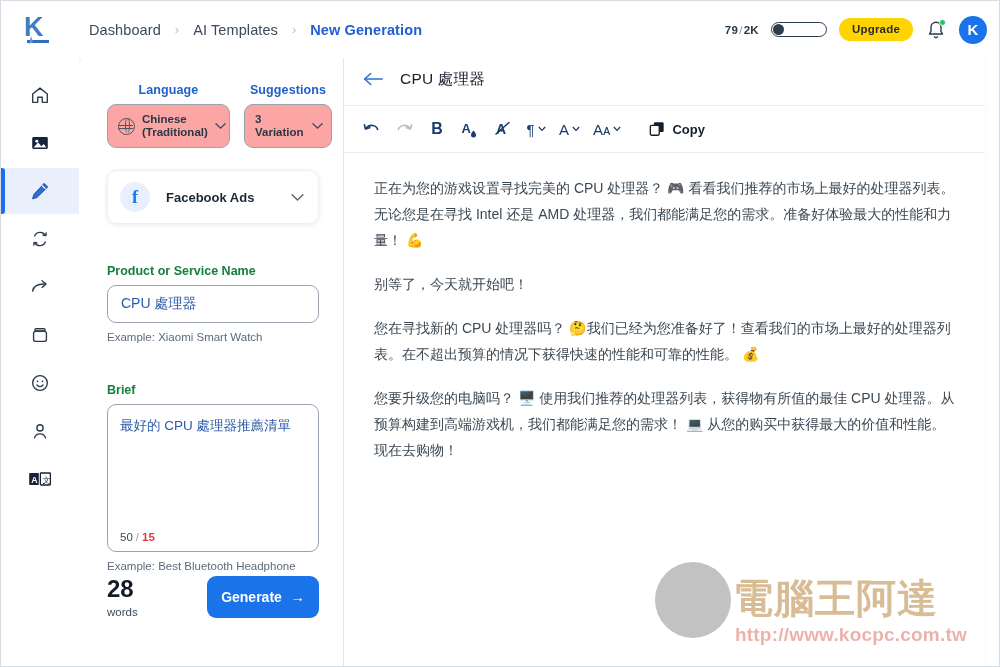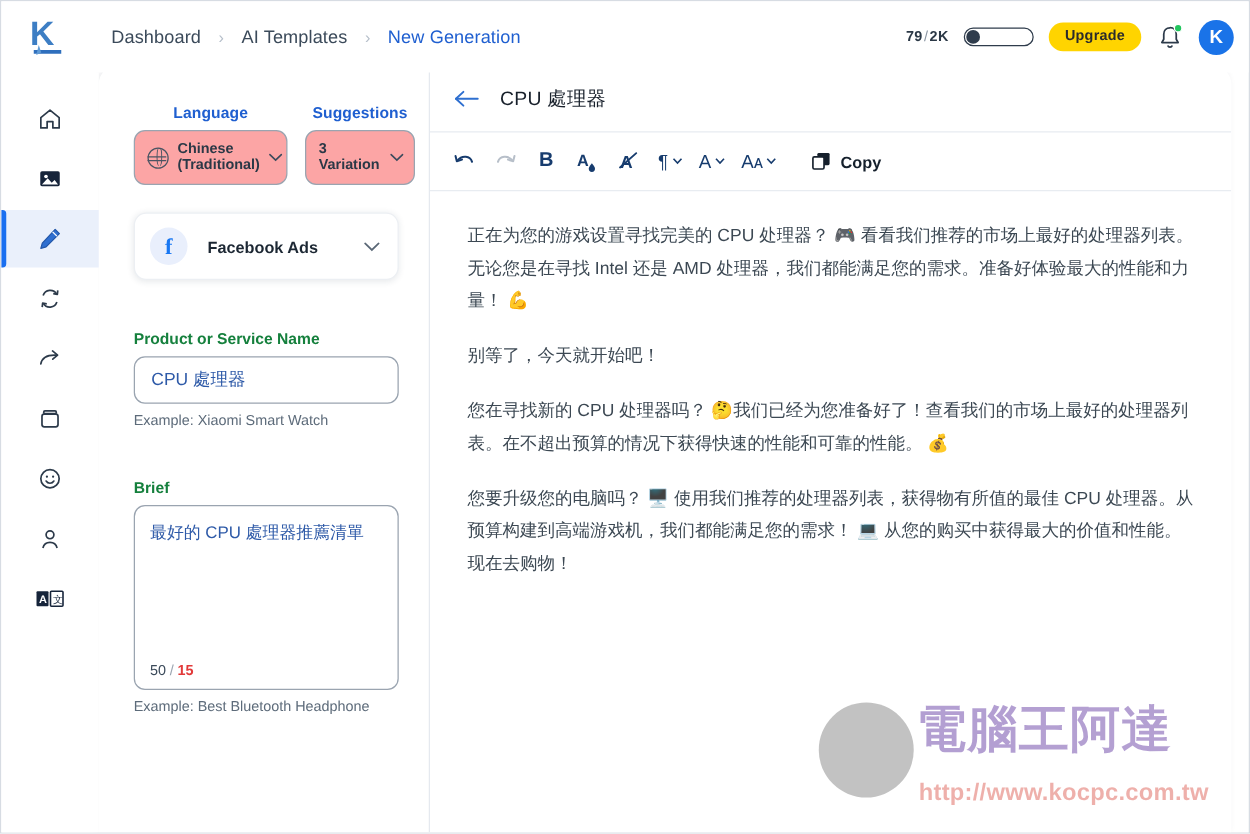--- a/index.html
+++ b/index.html
@@ -33,21 +33,21 @@
     width: 34px; height: 40px;
     display: block;
   }
   .breadcrumb {
     display: flex; align-items: center;
     margin-left: 10px;
     font-size: 14.5px;
     gap: 14px;
   }
   .crumb { color: #3b4a5a; letter-spacing: .1px; }
-  .crumb.active { color: #1f5fd0; font-weight: normal; }
+  .crumb.active { color: #1f5fd0; font-weight: bold; }
   .crumb-sep { color: #b6bfca; font-size: 13px; }
 
   .topright {
     margin-left: auto;
     display: flex; align-items: center; gap: 12px;
     padding-right: 12px;
   }
   .credits {
     font-size: 11.5px; font-weight: bold; color: #2b3846;
     letter-spacing: .3px;
@@ -283,22 +283,22 @@
     opacity: .42;
     pointer-events: none;
   }
   .wm-url {
     position: absolute; left: 80px; bottom: 6px;
     color: #d9453a; font-size: 19px; font-weight: bold;
     letter-spacing: .2px;
     font-family: "Liberation Sans", "DejaVu Sans", sans-serif;
   }
   .wm-cn {
-    position: absolute; left: 78px; top: 2px;
-    color: #4c1d95; font-size: 40px; font-weight: bold;
+    position: absolute; left: 78px; top: 17px;
+    color: #a16207; font-size: 40px; font-weight: bold;
     letter-spacing: 1px;
     font-family: "DejaVu Sans", sans-serif;
   }
   .wm-face {
     position: absolute; left: 0; top: 8px;
     width: 76px; height: 76px; border-radius: 50%;
     background: #6f6f6f;
   }
 </style>
 </head>
@@ -462,20 +462,30 @@
 
       <div class="sec-label">Brief</div>
       <div class="brief-box">
         <div class="brief-text">最好的 CPU 處理器推薦清單</div>
         <div class="counter">
           <span>50</span><span class="sep">/</span><span class="lim">15</span>
         </div>
       </div>
       <div class="hint">Example: Best Bluetooth Headphone</div>
 
+      <div class="footer-row">
+        <div class="wordcount">
+          <div class="num">28</div>
+          <div class="lbl">words</div>
+        </div>
+        <button class="generate-btn">
+          <span>Generate</span>
+          <span>→</span>
+        </button>
+      </div>
     </div>
 
     <div class="editor-panel">
 
       <div class="editor-head">
         <span class="back-arrow">
           <svg width="22" height="16" viewBox="0 0 24 16">
             <path d="M22 8 H3" stroke="#2e6fd0" stroke-width="1.7" stroke-linecap="round"></path>
             <path d="M9.5 2 L3 8 L9.5 14" fill="none" stroke="#2e6fd0" stroke-width="1.7" stroke-linecap="round" stroke-linejoin="round"></path>
           </svg>

